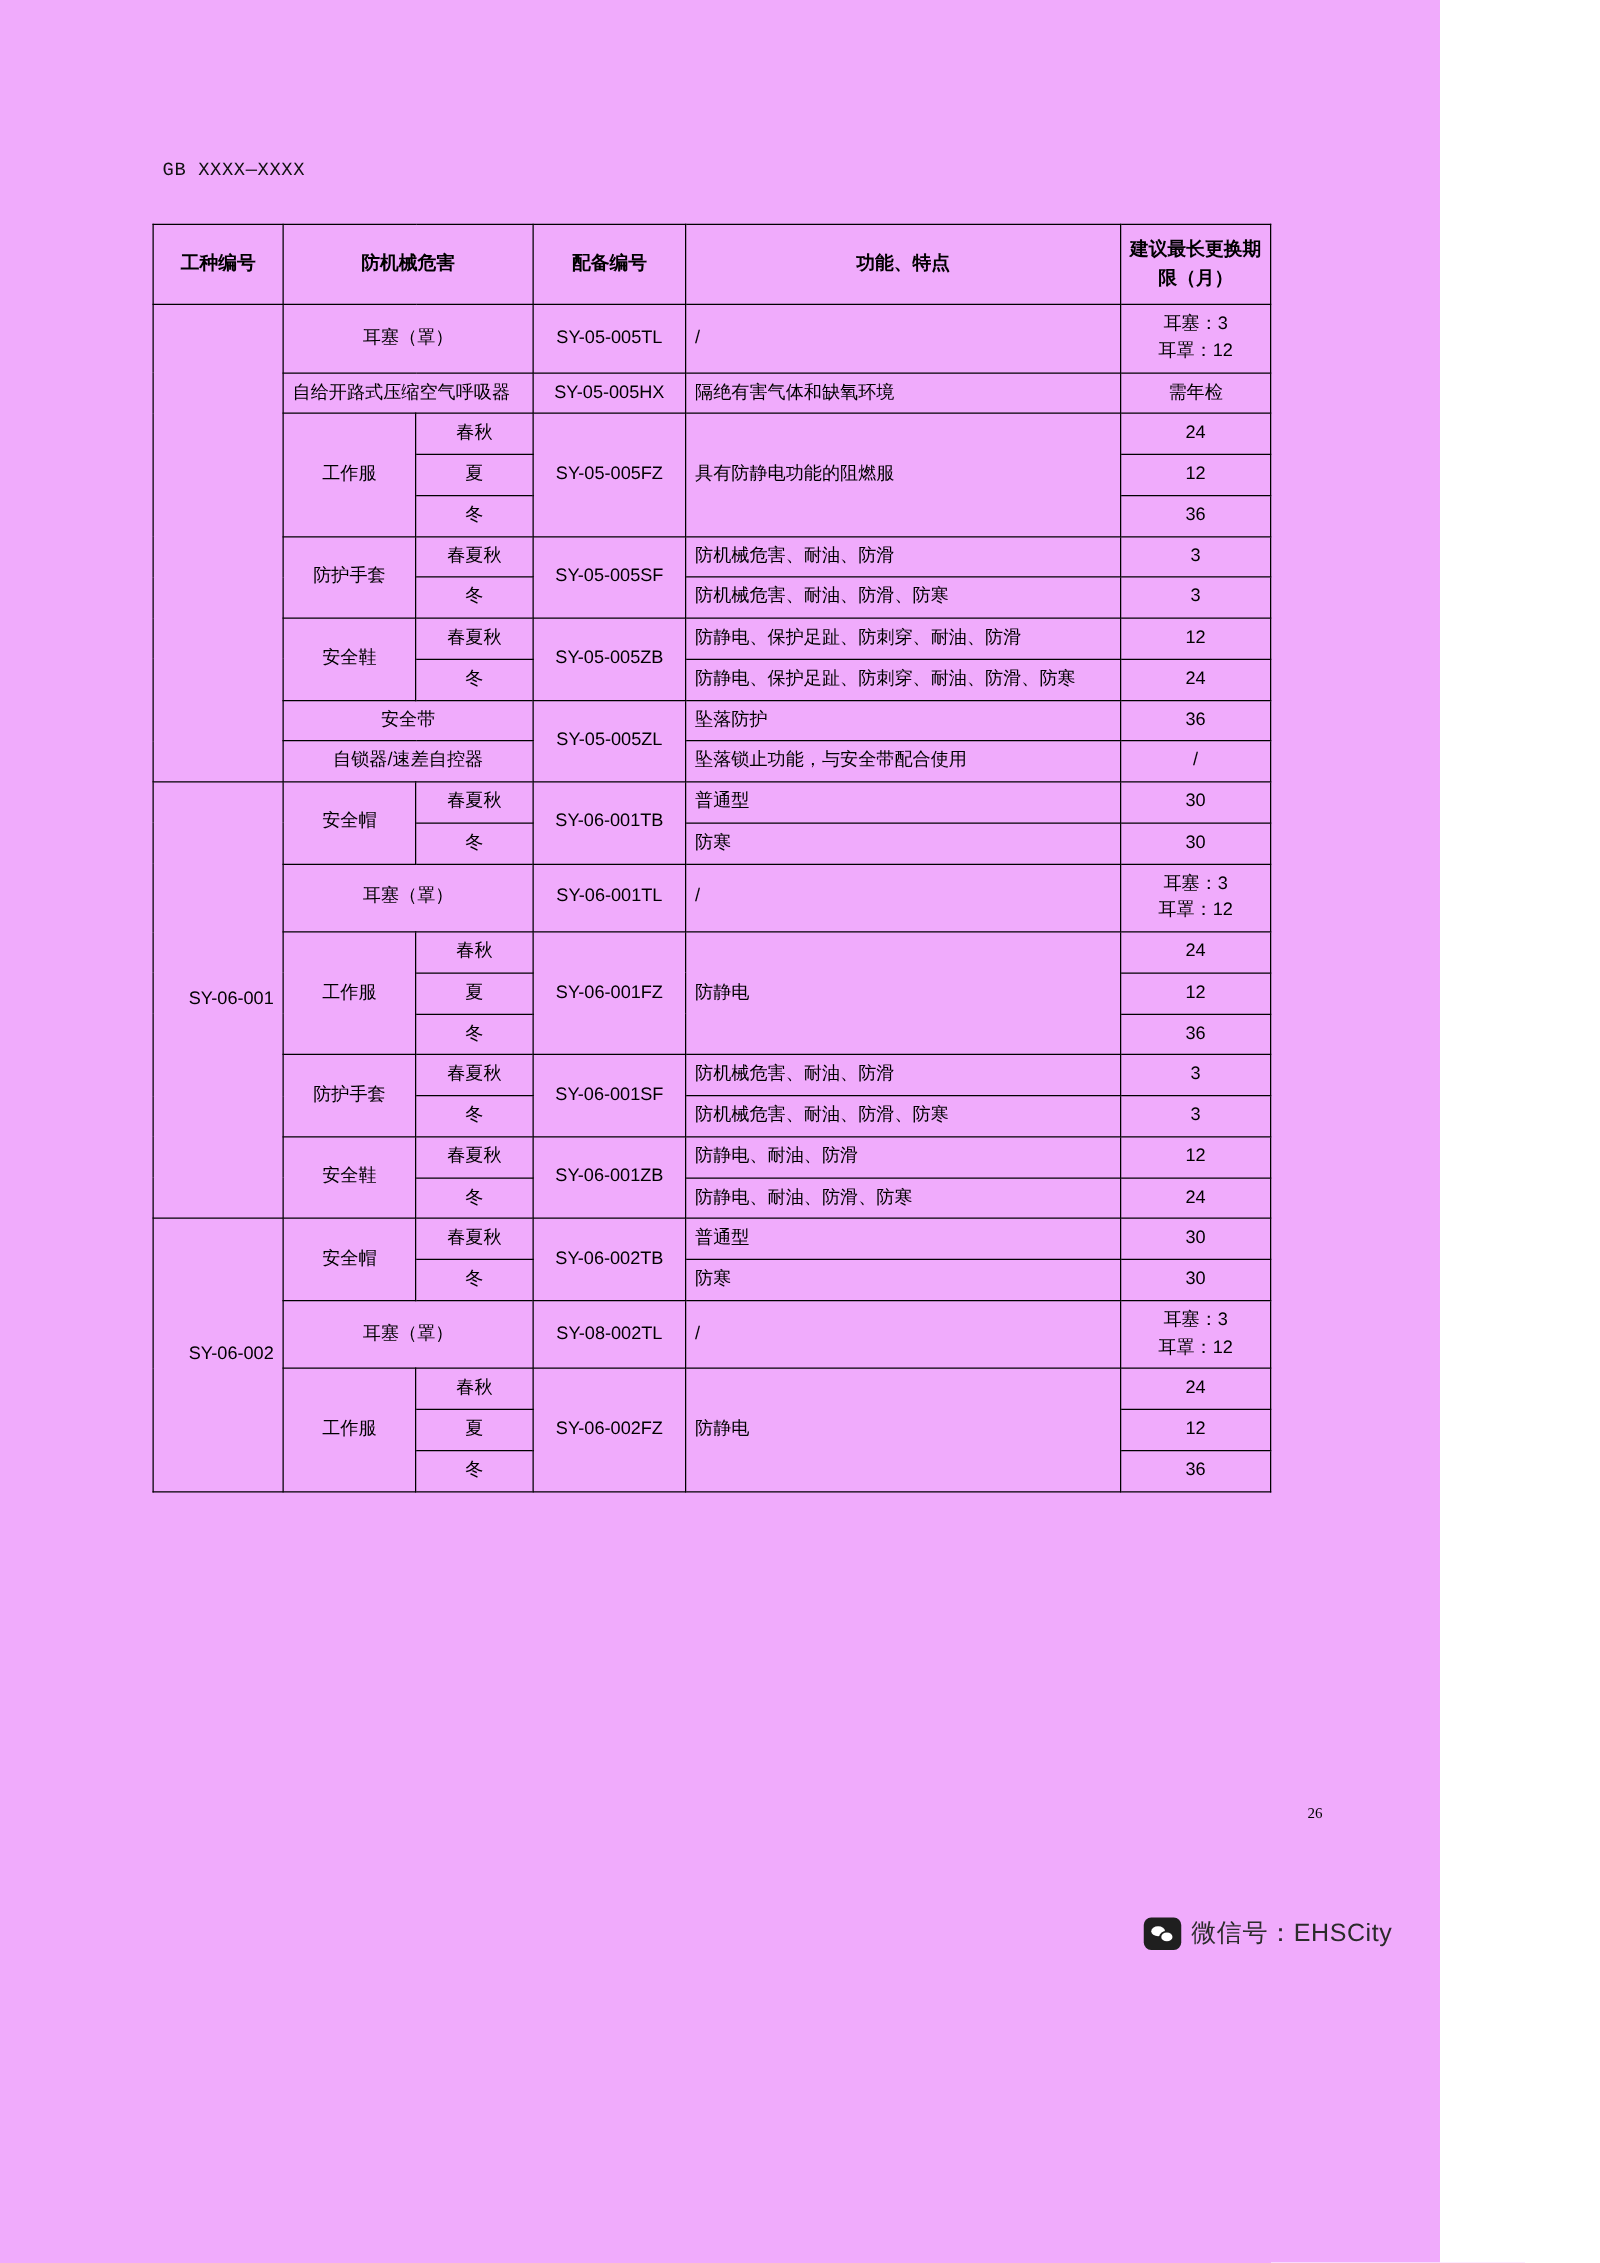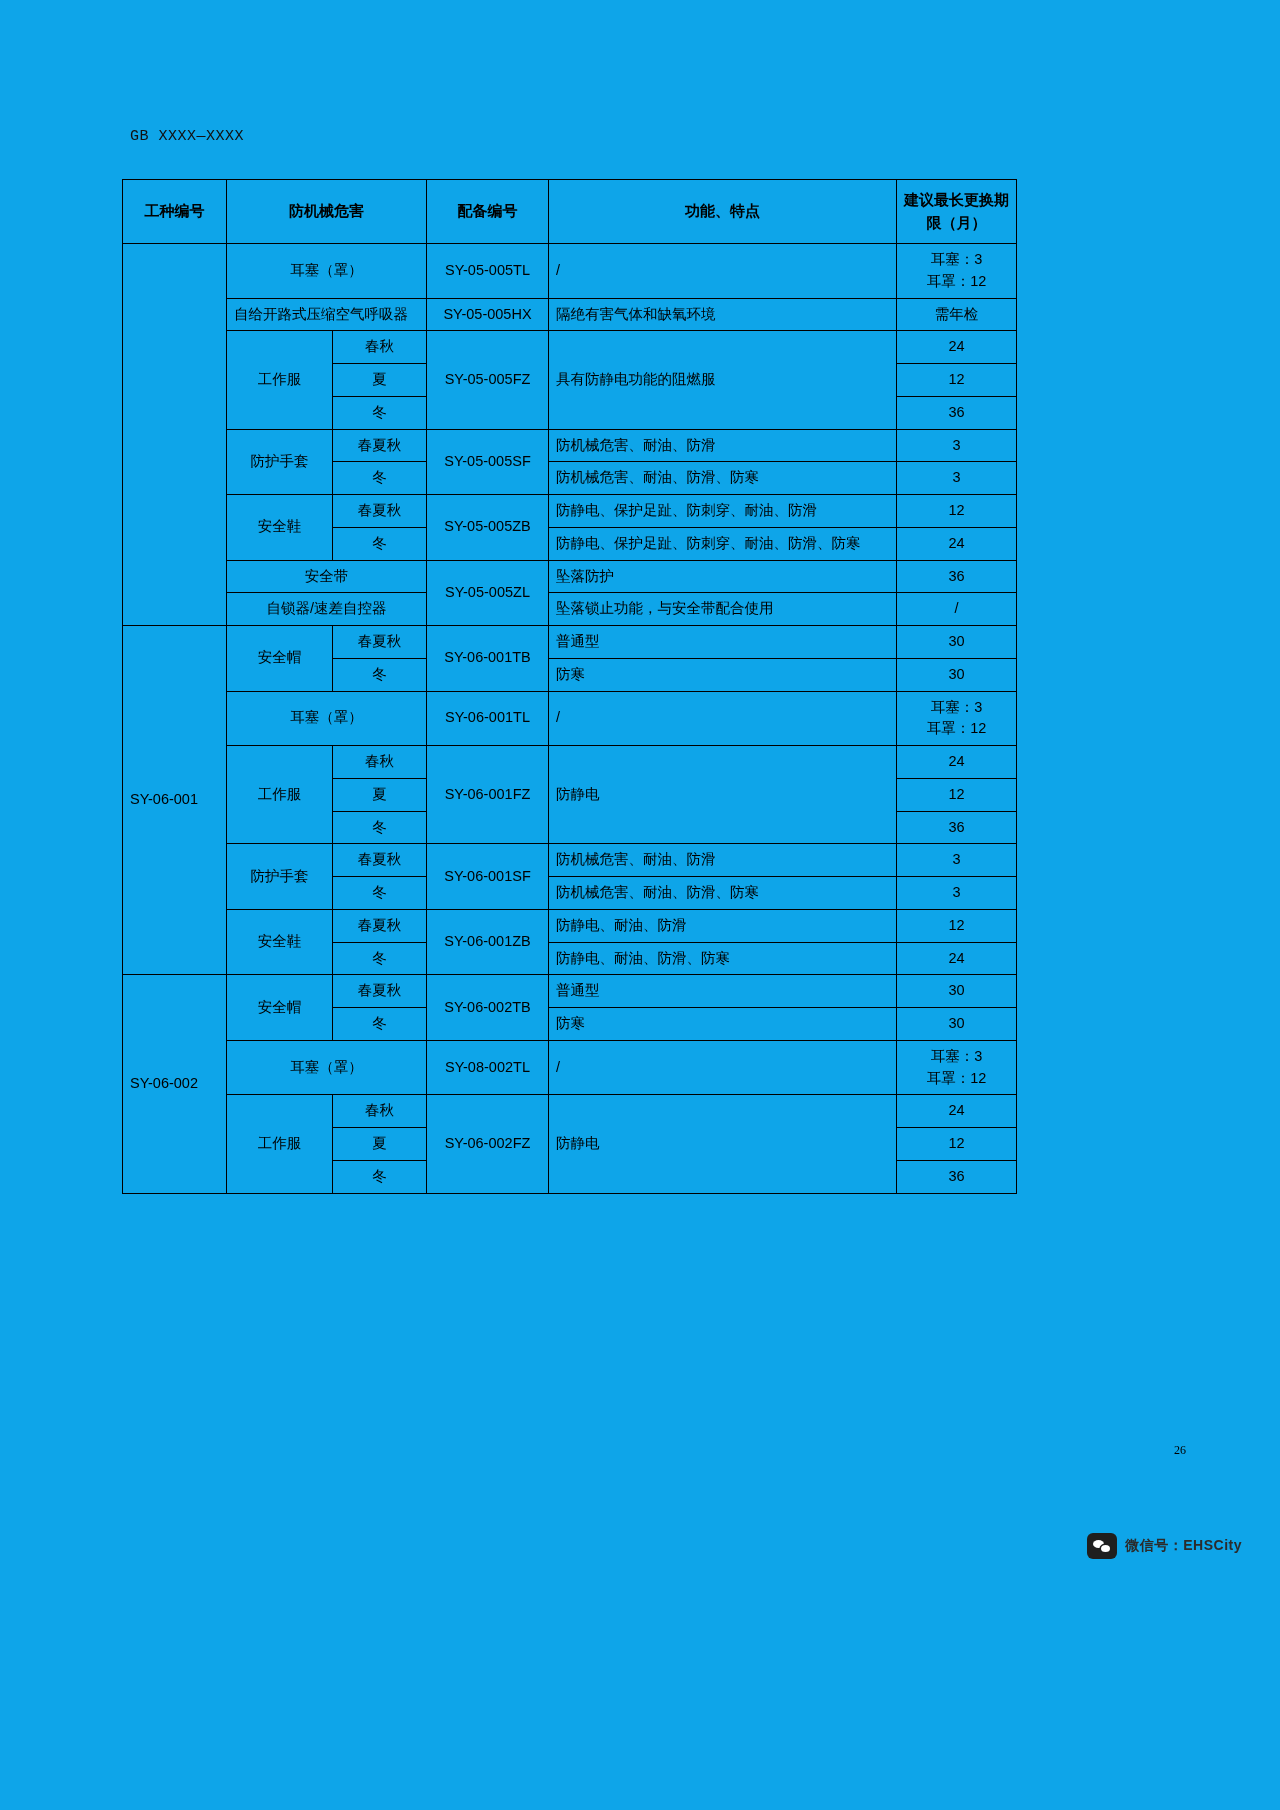--- a/index.html
+++ b/index.html
@@ -10,23 +10,23 @@
   body {
     width: 1280px;
     height: 1810px;
     position: relative;
     font-family: "Liberation Serif", serif;
     color: #000;
   }
   .page {
     position: absolute;
     left: 0; top: 0;
-    width: 1280px;
+    width: 1152px;
     height: 1810px;
-    background: #0ea5e9;
+    background: #f0abfc;
   }
   .header-code {
     position: absolute;
     left: 130px;
     top: 128px;
     font-family: "Liberation Mono", monospace;
     font-size: 15px;
     letter-spacing: 0.5px;
     color: #111;
   }
@@ -56,43 +56,42 @@
   .c-center { text-align: center; }
   .c-left { text-align: left; }
   .col-job    { width: 104px; }
   .col-equip  { width: 106px; }
   .col-season { width: 94px; }
   .col-code   { width: 122px; }
   .col-func   { width: 348px; }
   .col-period { width: 120px; }
 
   .big-cell {
-    text-align: left;
+    text-align: right;
     font-size: 15px;
   }
   .two-line { line-height: 1.55; }
 
   .page-number {
     position: absolute;
     right: 94px;
     top: 1443px;
     font-family: "Liberation Serif", serif;
     font-size: 12px;
   }
   .watermark {
     position: absolute;
     right: 38px;
     top: 1533px;
     display: flex;
     align-items: center;
     gap: 8px;
     color: #2b2b2b;
-    font-size: 14px;
+    font-size: 20px;
     font-family: "Liberation Sans", sans-serif;
-    font-weight: bold;
   }
   .wm-badge {
     width: 30px; height: 26px;
     background: #1f1f1f;
     border-radius: 6px;
     position: relative;
     display: inline-block;
   }
   .wm-badge:before {
     content: "";

